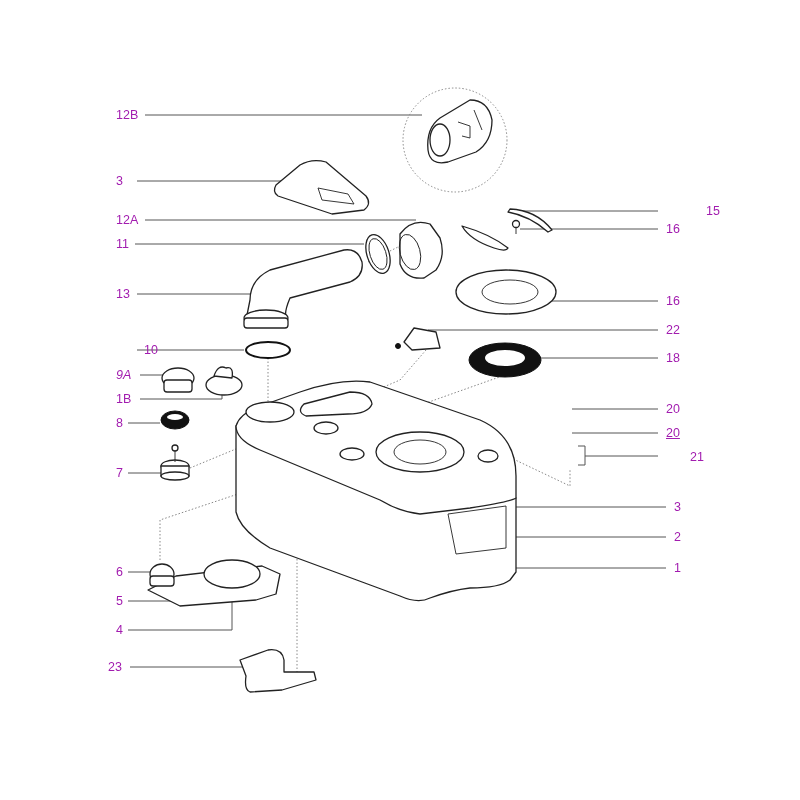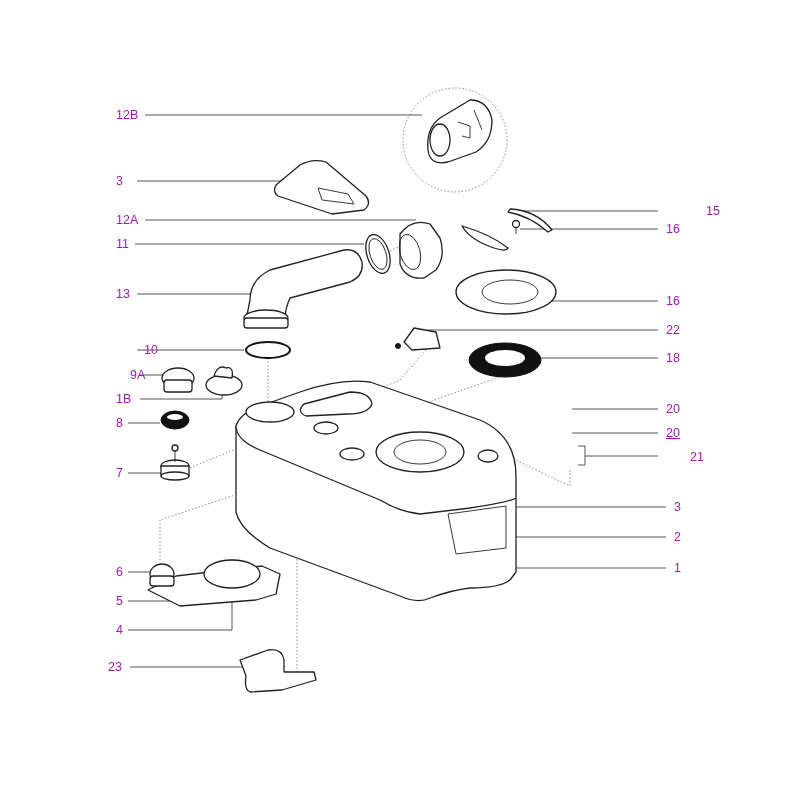--- a/index.html
+++ b/index.html
@@ -166,21 +166,21 @@
   </g>
 </svg>
 
 <div>
   <div class="lbl" style="left:116px; top:108px;">12B</div>
   <div class="lbl" style="left:116px; top:174px;">3</div>
   <div class="lbl" style="left:116px; top:213px;">12A</div>
   <div class="lbl" style="left:116px; top:237px;">11</div>
   <div class="lbl" style="left:116px; top:287px;">13</div>
   <div class="lbl" style="left:128px; top:343px;margin-left:16px;">10</div>
-  <div class="lbl" style="left:130px; top:368px;">9A</div>
+  <div class="lbl" style="left:116px; top:368px;font-style:italic;">9A</div>
   <div class="lbl" style="left:116px; top:392px;">1B</div>
   <div class="lbl" style="left:116px; top:416px;">8</div>
   <div class="lbl" style="left:116px; top:466px;">7</div>
   <div class="lbl" style="left:116px; top:565px;">6</div>
   <div class="lbl" style="left:116px; top:594px;">5</div>
   <div class="lbl" style="left:116px; top:623px;">4</div>
   <div class="lbl" style="left:108px; top:660px;">23</div>
 </div>
 
 <div>

